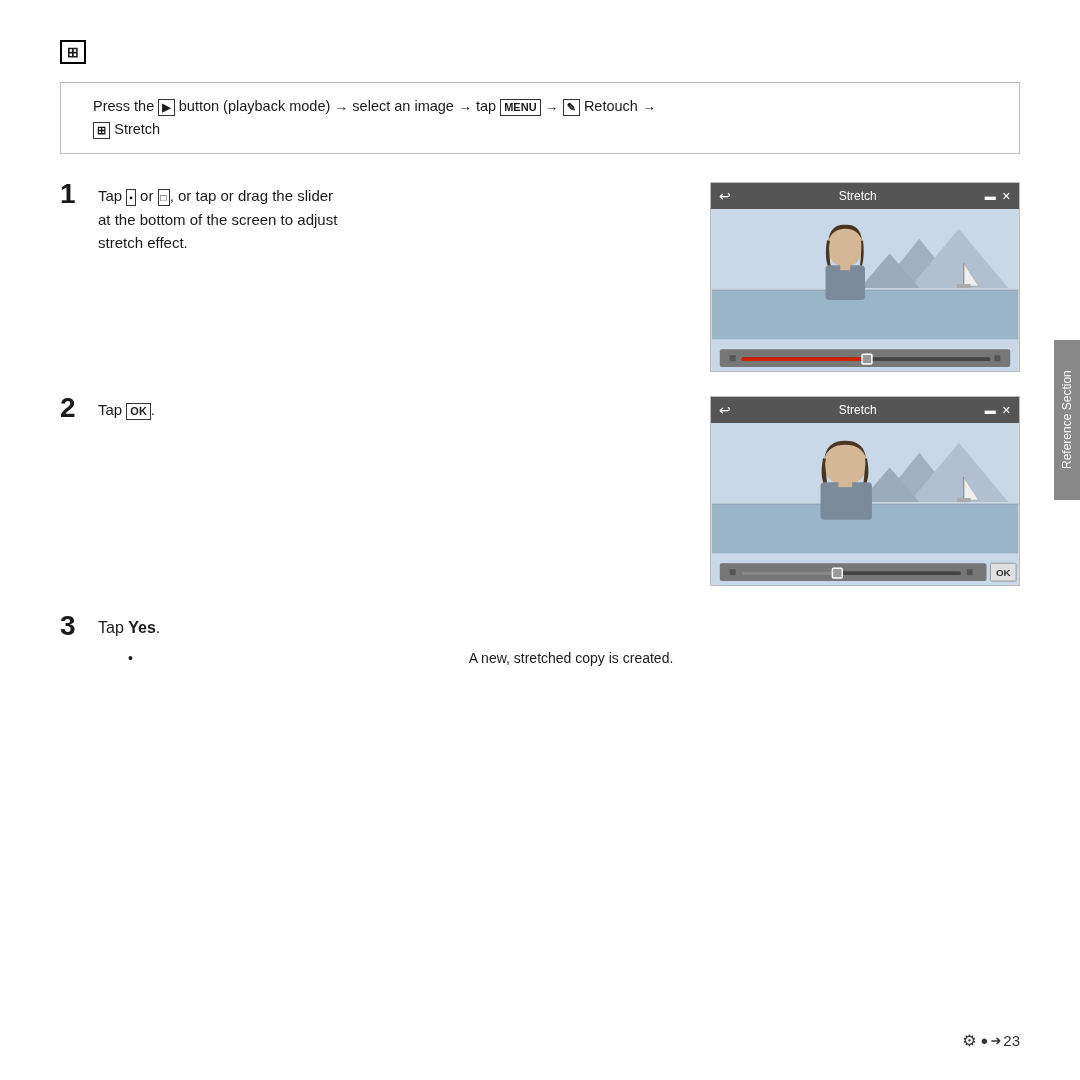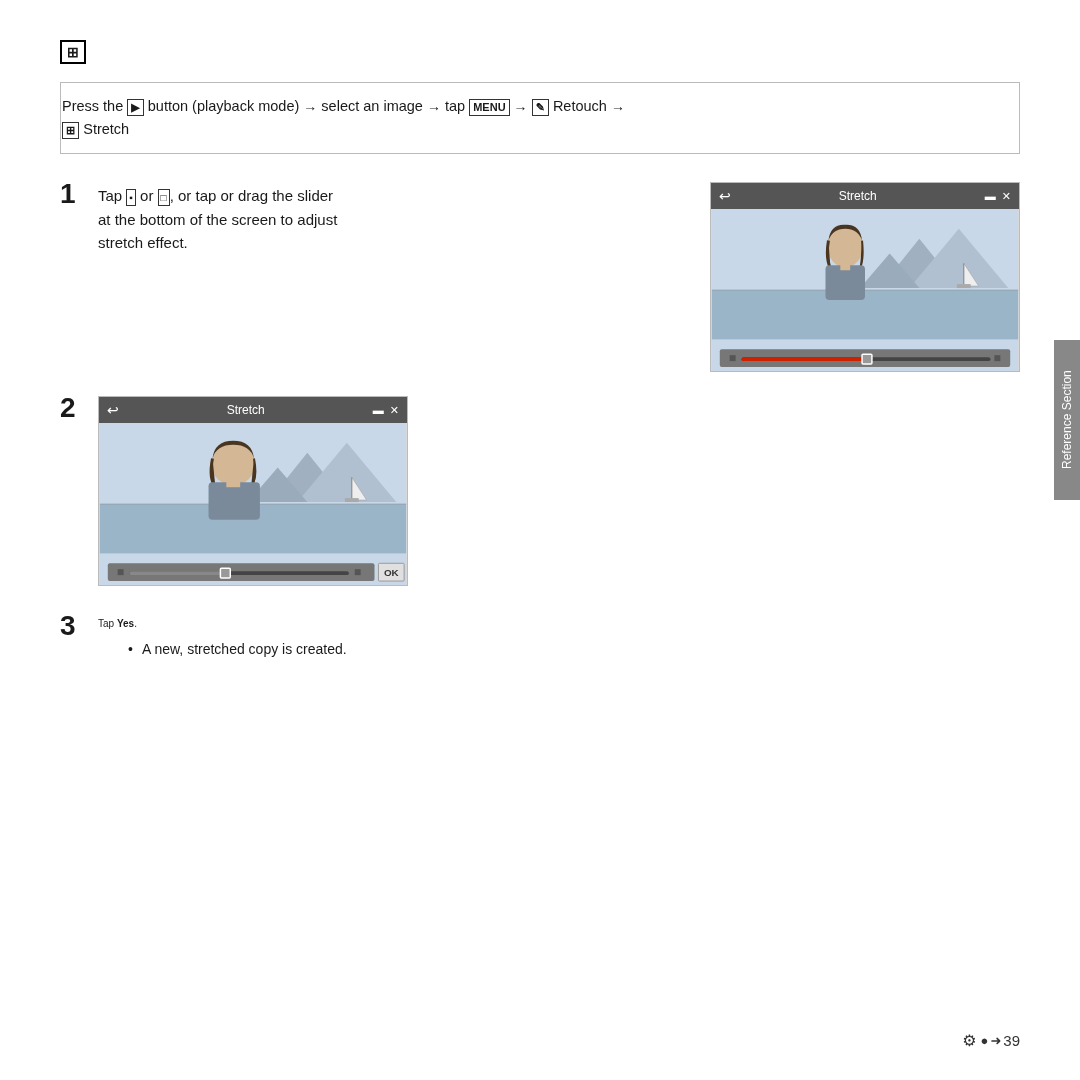--- a/index.html
+++ b/index.html
@@ -22,21 +22,21 @@
     .page-title {
       font-size: 22px;
       font-weight: bold;
       margin-bottom: 18px;
       display: flex;
       align-items: center;
       gap: 8px;
     }
     .instruction-box {
       border: 1px solid #bbb;
-      padding: 12px 1px;
+      padding: 12px 32px;
       margin-bottom: 28px;
       font-size: 14.5px;
       line-height: 1.6;
     }
     .instruction-box .arrow { font-size: 14px; }
     .steps-container {
       display: flex;
       flex-direction: column;
       gap: 0;
     }
@@ -101,32 +101,33 @@
       height: calc(100% - 26px);
       overflow: hidden;
     }
     .step-2 .step-image {
       margin-top: 0;
     }
     .step-3 {
       margin-top: 10px;
     }
     .step-3 .step-text {
-      font-size: 10px;
+      font-size: 16px;
     }
     .bullet-list {
       list-style: none;
       margin-top: 6px;
       margin-left: 30px;
     }
     .bullet-list li {
       font-size: 14px;
       line-height: 1.6;
       position: relative;
       padding-left: 14px;
+      text-align: center;
     }
     .bullet-list li::before {
       content: '•';
       position: absolute;
       left: 0;
     }
     .page-num {
       position: absolute;
       bottom: 30px;
       right: 60px;
@@ -259,20 +260,25 @@
             <rect x="30" y="150" width="130" height="4" fill="#cc2200" rx="2"></rect>
 
             <rect x="152" y="147" width="10" height="10" fill="#999" stroke="#fff" stroke-width="1.5" rx="1"></rect>
           </svg>
         </div>
       </div>
     </div>
 
     <div class="step step-2" style="margin-top: 14px;">
       <div class="step-number">2</div>
+      <div class="step-content">
+        <div class="step-text">
+          Tap <span class="inline-icon">OK</span>.
+        </div>
+      </div>
 
       <div class="step-image">
         <div class="screen-header">
           <span class="back-icon">↩</span>
           <span class="screen-title">Stretch</span>
           <div class="screen-icons">
             <span>▬</span>
             <span>✕</span>
           </div>
         </div>
@@ -330,16 +336,16 @@
   </div>
 
   <div class="ref-section">
     <span>Reference Section</span>
   </div>
 
   <div class="page-num">
     <span style="font-size:16px;">⚙</span>
     <span style="font-size: 13px; margin-left: 2px;">●</span>
       <span style="font-size: 13px;">➜</span>
-      <span style="font-size:15px;">39</span>
+      <span style="font-size:15px;">23</span>
   </div>
 
 </div>
 
 </body></html>

